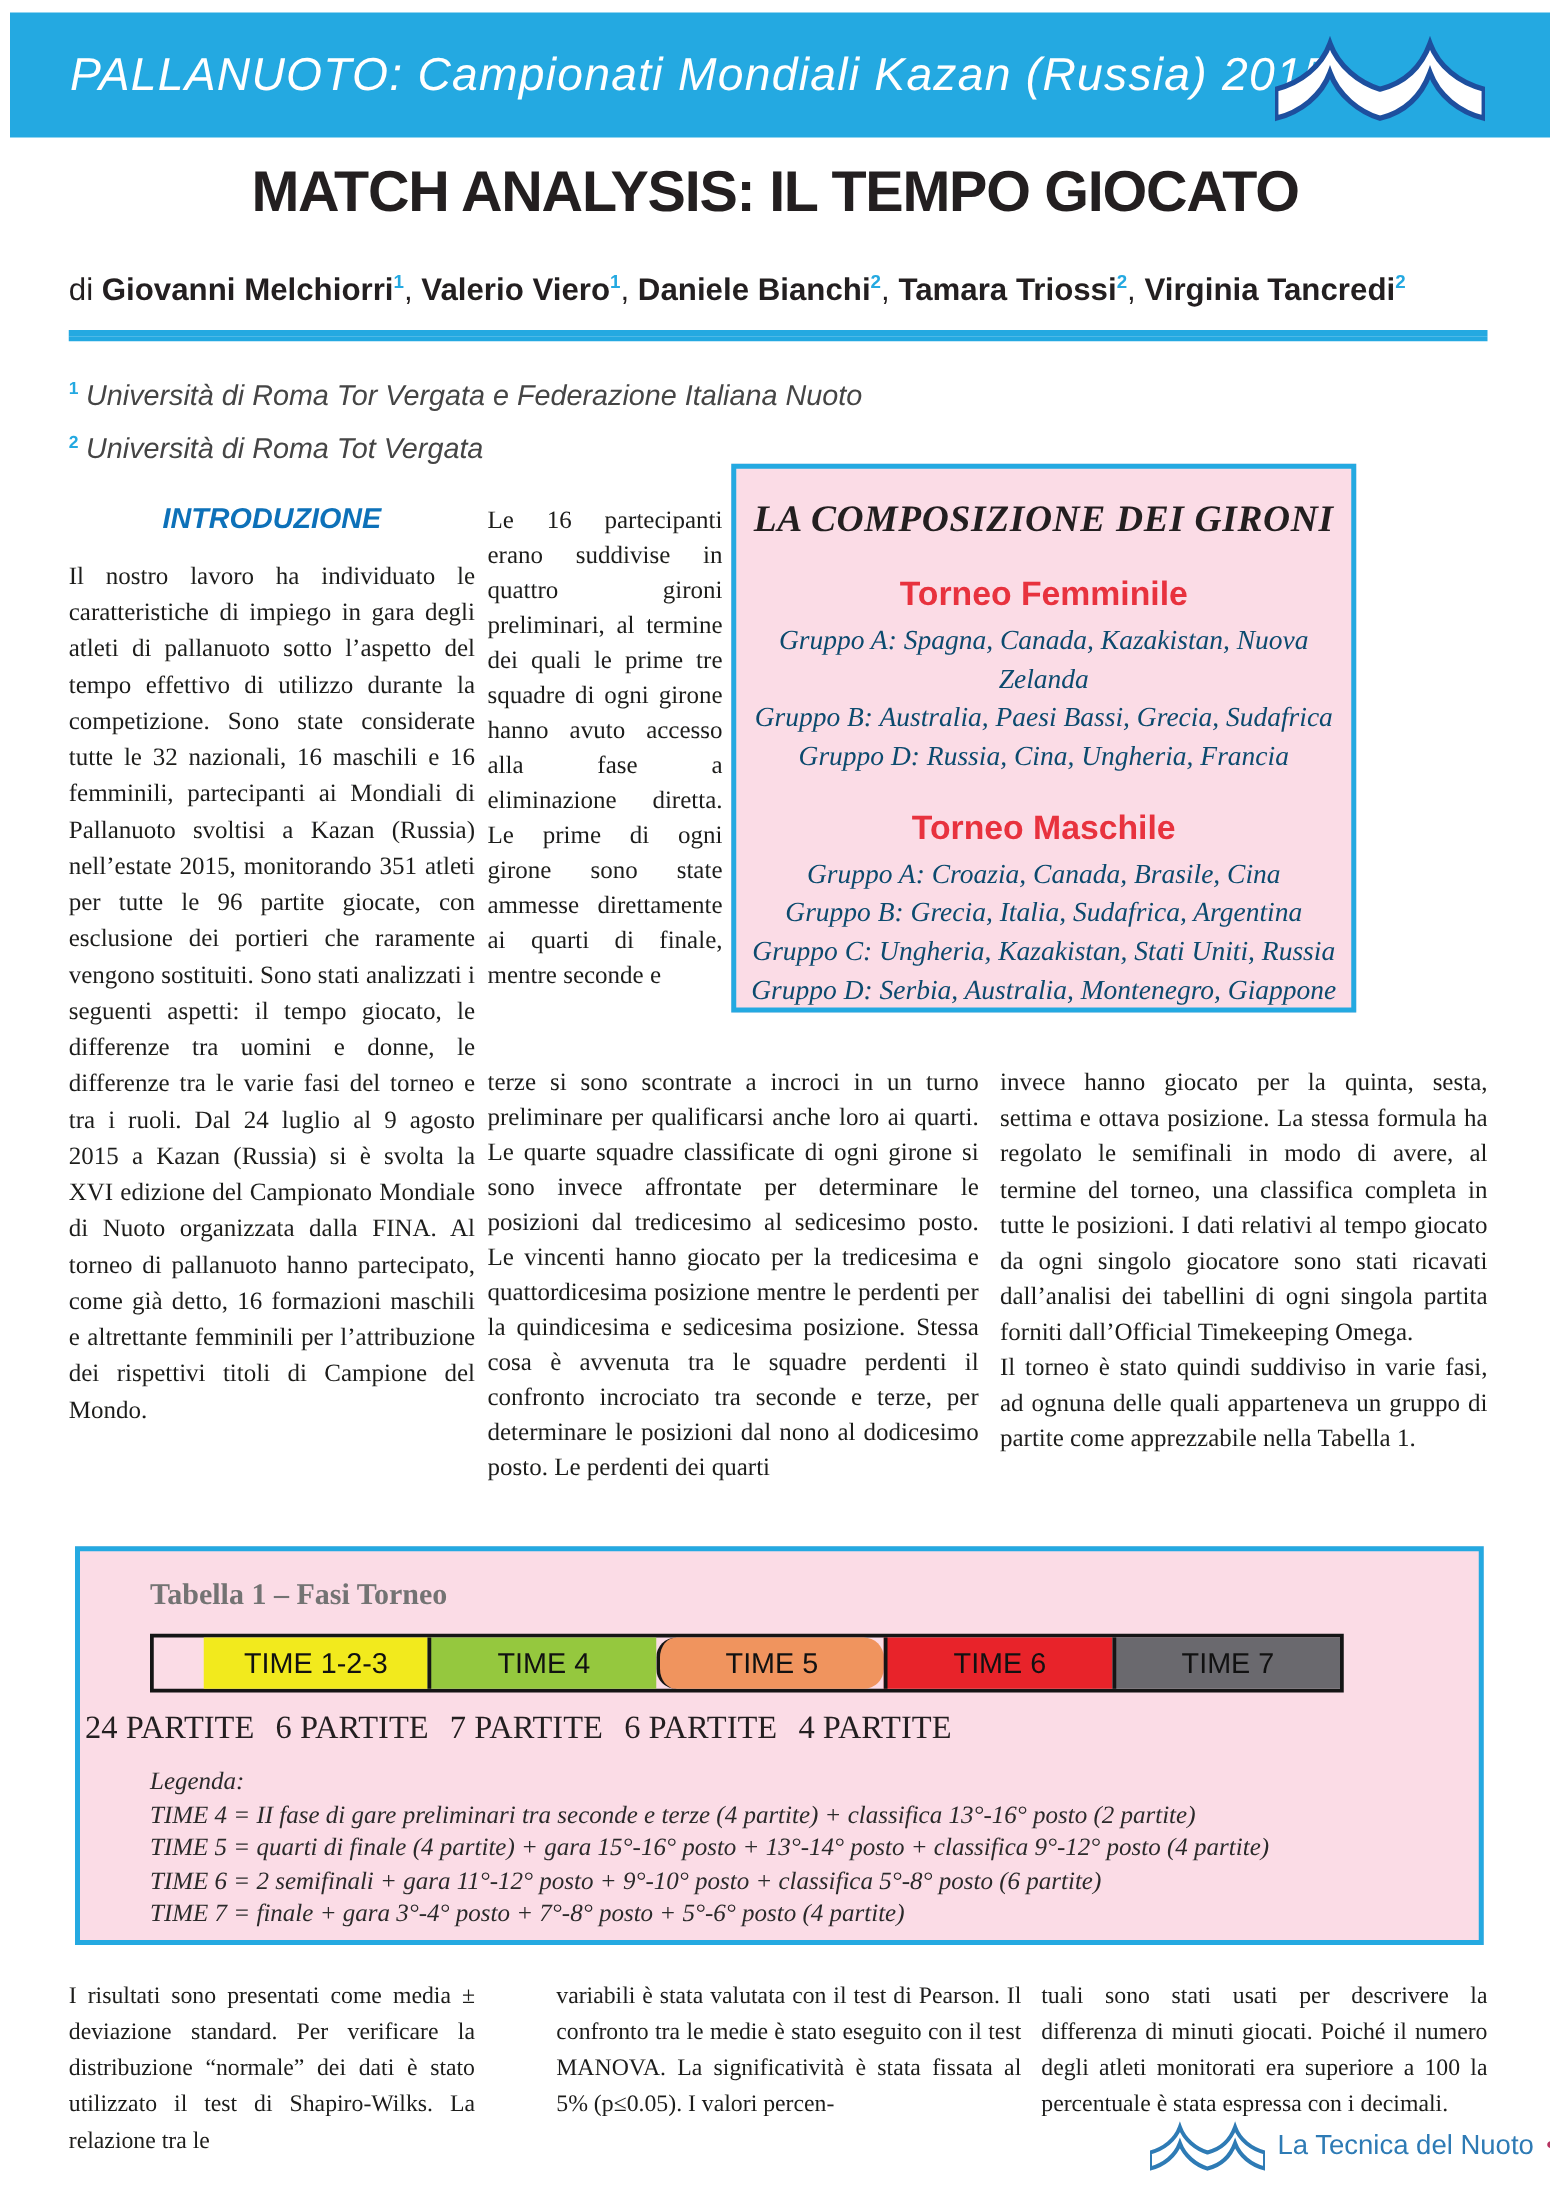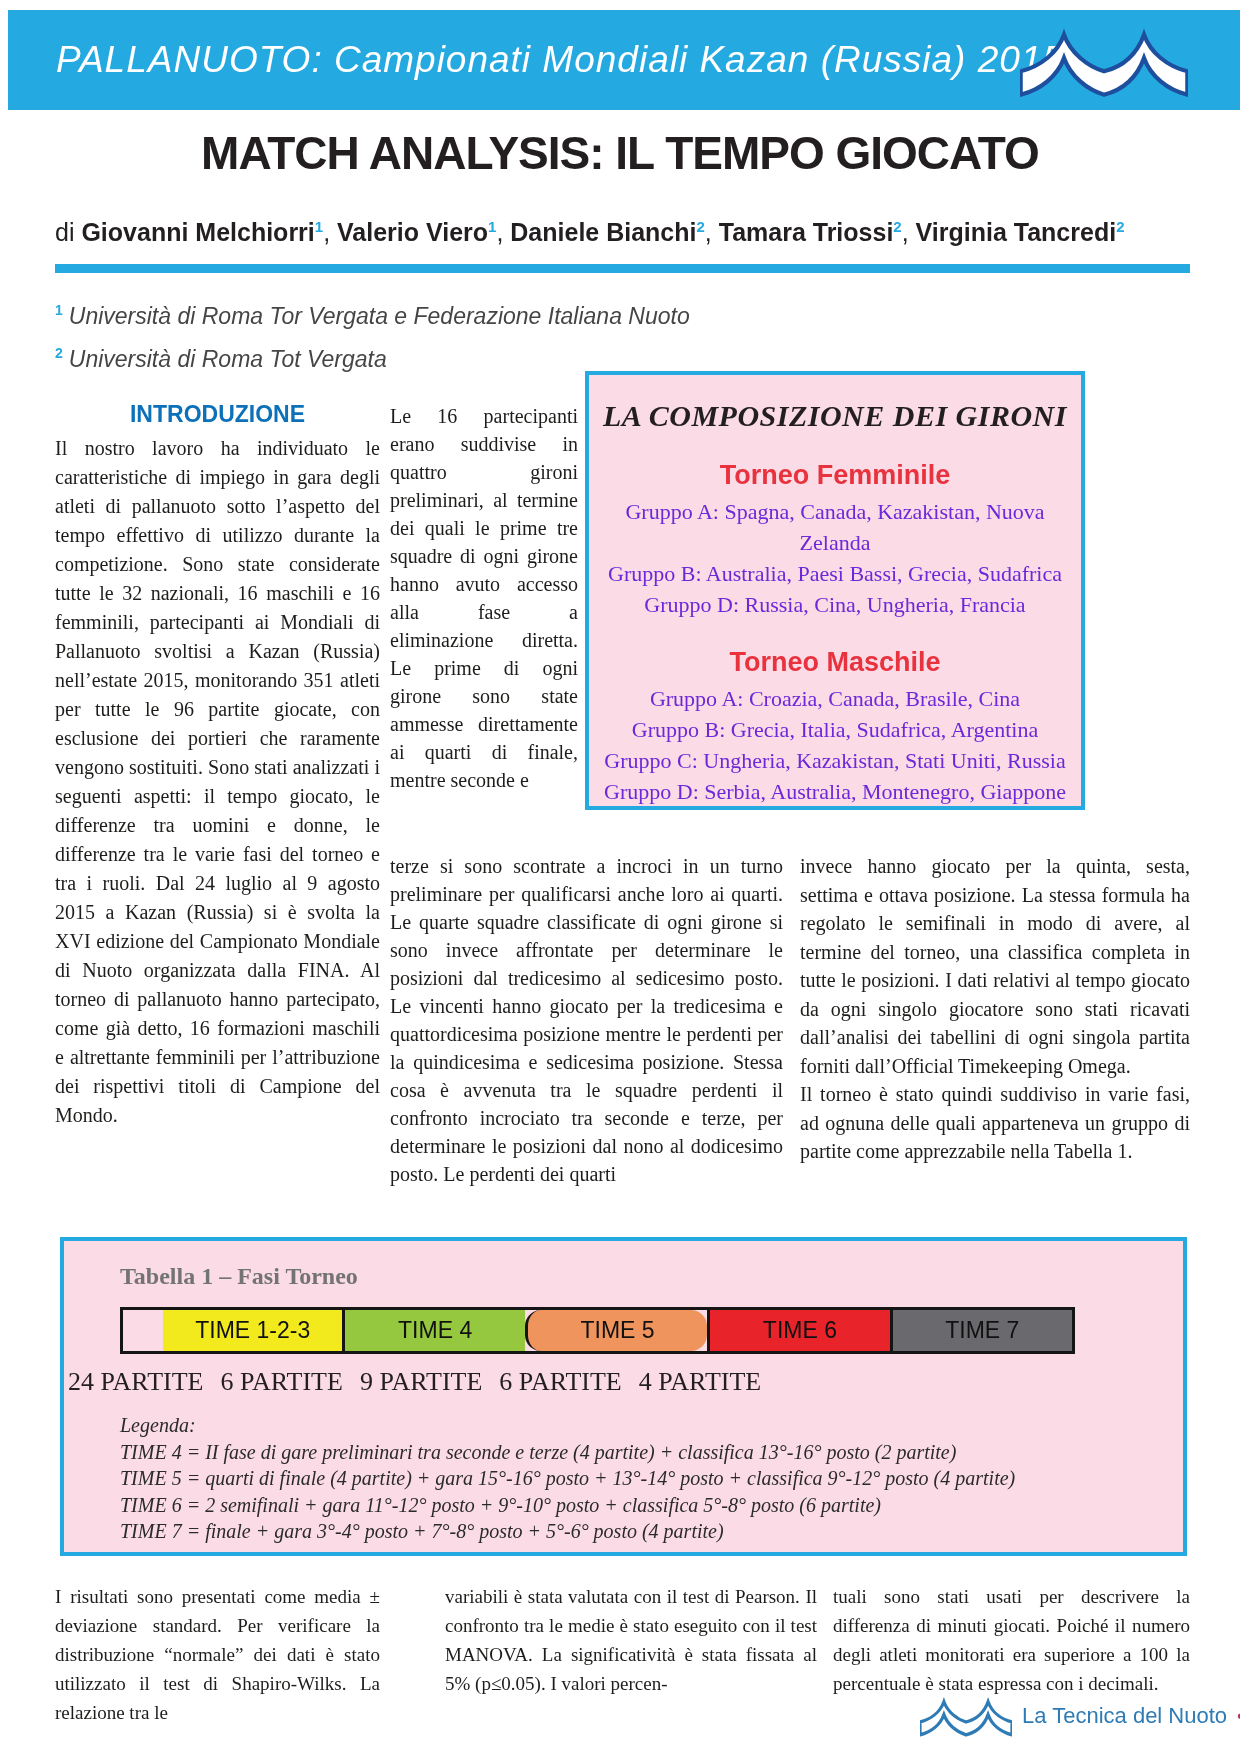--- a/index.html
+++ b/index.html
@@ -38,40 +38,40 @@
     position:absolute; left:55px; top:292px;
     font-family:"Liberation Sans","DejaVu Sans",sans-serif; font-style:italic;
     font-size:23px; color:#454545; line-height:37px;
   }
   .affiliations sup { color:var(--cyan); font-weight:bold; font-style:normal; font-size:14px; margin-right:6px; }
   
   .body-text { text-align:justify; font-size:20px; line-height:29px; color:#1d1d1b; }
   .col-left  { position:absolute; left:55px;  top:400px; width:325px; height:840px; overflow:hidden; }
   .intro-heading {
     text-align:center; font-family:"Liberation Sans","DejaVu Sans",sans-serif;
-    font-weight:bold; font-size:23px; color:var(--blue_heading); margin-bottom:5px;
+    font-weight:bold; font-size:23px; color:var(--blue_heading); margin-bottom:18px;font-style:italic;
   }
   .col-mid-narrow { position:absolute; left:390px; top:402px; width:188px; height:448px; overflow:hidden; line-height:28px; }
   .col-mid-cont   { position:absolute; left:390px; top:852px; width:393px; height:392px; overflow:hidden; line-height:28px; }
   .col-right      { position:absolute; left:800px; top:852px; width:390px; height:392px; overflow:hidden; line-height:28.5px; }
   .col-right .p2 { margin-top:0; }
   
   .gironi-box {
     position:absolute; left:585px; top:371px; width:500px; height:439px;
     background:var(--pink); border:4px solid var(--cyan); text-align:center;
   }
   .gironi-title {
     margin-top:24px; font-weight:bold; font-style:italic; font-size:30px;
     letter-spacing:0.5px; color:#231f20;
   }
   .torneo-heading {
     font-family:"Liberation Sans","DejaVu Sans",sans-serif; font-weight:bold;
     font-size:27px; color:var(--red); margin-top:27px; margin-bottom:5px;
   }
-  .group-line { font-size:22px; line-height:31px; color:#6d28d9; }
+  .group-line { font-style:italic; font-size:22px; line-height:31px; color:#0c4a6e; }
   
   .tabella-box {
     position:absolute; left:60px; top:1237px; width:1127px; height:319px;
     background:var(--pink); border:4px solid var(--cyan);
   }
   .tabella-title { margin:22px 0 0 56px; font-weight:bold; font-size:24px; color:#737373; }
   .phase-bar {
     margin:17px 0 0 56px; width:955px; height:47px;
     border:3px solid #151515; display:flex;padding-left:40px;
   }
@@ -164,21 +164,21 @@
       <div class="phase-seg" style="background: rgb(232, 35, 42);">
           <span>TIME 6</span>
         </div>
       <div class="phase-seg" style="background: rgb(106, 105, 110);">
           <span>TIME 7</span>
         </div>
     </div>
     <div class="partite-row">
       <span>24 PARTITE</span>
       <span>6 PARTITE</span>
-      <span>9 PARTITE</span>
+      <span>7 PARTITE</span>
       <span>6 PARTITE</span>
       <span>4 PARTITE</span>
     </div>
     <div class="legend">
       <div>Legenda:</div>
       <div>TIME 4 = II fase di gare preliminari tra seconde e terze (4 partite) + classifica 13°-16° posto (2 partite)</div>
       <div>TIME 5 = quarti di finale (4 partite) + gara 15°-16° posto + 13°-14° posto + classifica 9°-12° posto (4 partite)</div>
       <div>TIME 6 = 2 semifinali + gara 11°-12° posto + 9°-10° posto + classifica 5°-8° posto (6 partite)</div>
       <div>TIME 7 = finale + gara 3°-4° posto + 7°-8° posto + 5°-6° posto (4 partite)</div>
     </div>

